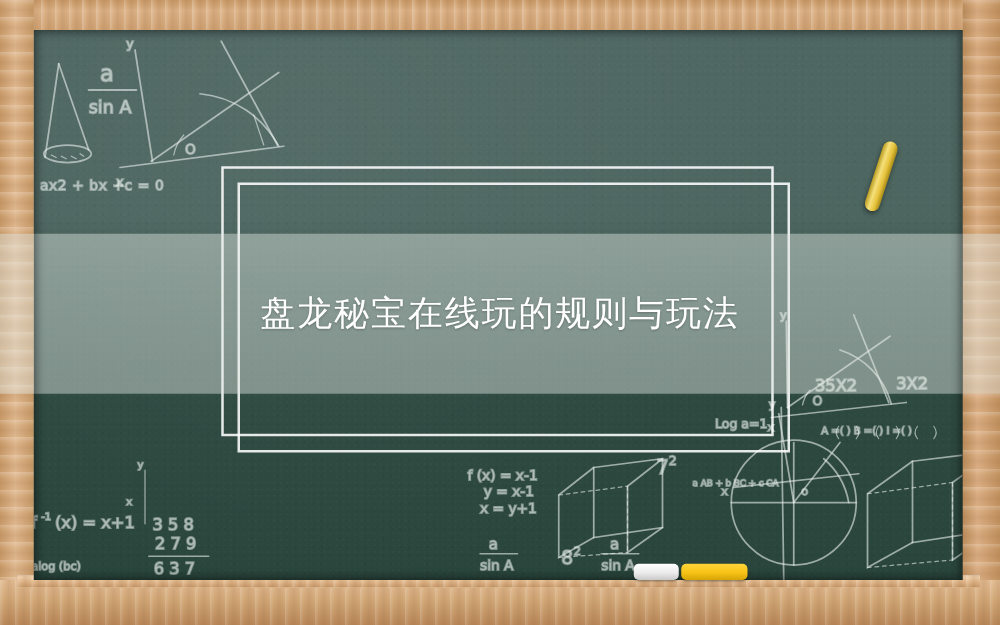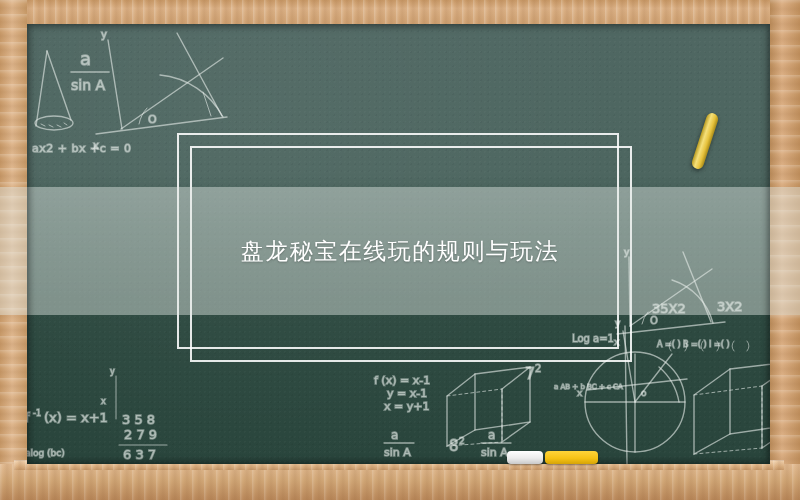--- a/index.html
+++ b/index.html
@@ -165,21 +165,21 @@
     position: absolute;
     left: 0; right: 0;
     top: 187px;
     height: 128px;
     display: flex;
     align-items: center;
     justify-content: center;
     z-index: 6;
     color: #ffffff;
     font-family: "DejaVu Sans", sans-serif;
-    font-size: 23px;
+    font-size: 28px;
     letter-spacing: 1.5px;
     font-weight: 400;
     white-space: nowrap;
     text-shadow: 0 1px 2px rgba(0,0,0,0.25);
   }
 
   
   .chalk-stick-board {
     position: absolute;
     left: 672px;

